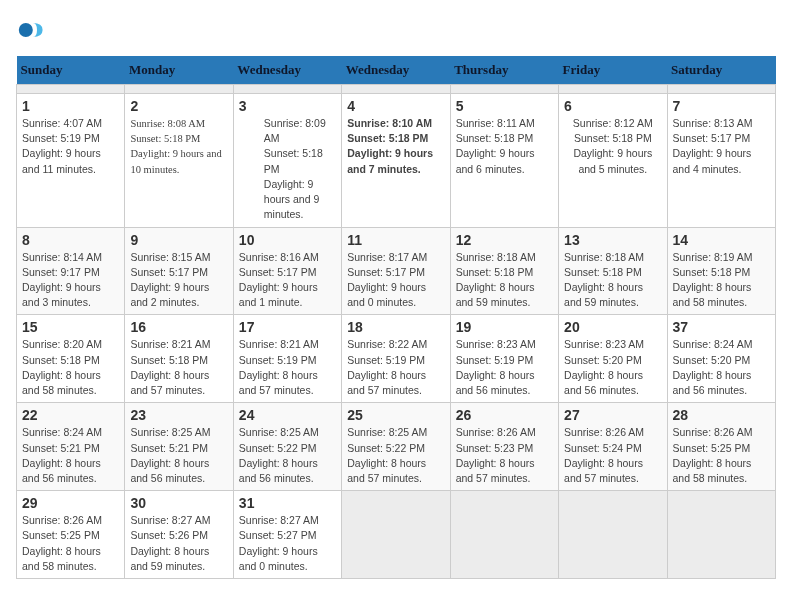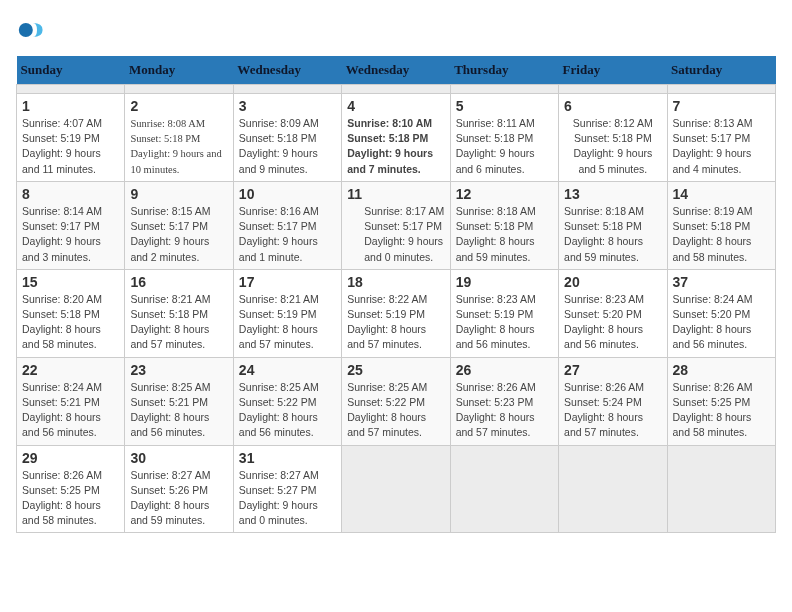--- a/index.html
+++ b/index.html
@@ -137,21 +137,21 @@
 Daylight: 9 hours and 11 minutes.</div>
         </td>
         <td>
           <span class="day-num">2</span>
           <div class="day-info" style="white-space: pre-line; font-family: Liberation Serif, serif;">Sunrise: 8:08 AM
 Sunset: 5:18 PM
 Daylight: 9 hours and 10 minutes.</div>
         </td>
         <td>
           <span class="day-num">3</span>
-          <div class="day-info" style="white-space: pre-line;">Sunrise: 8:09 AM
+          <div class="day-info" style="white-space: pre-line; margin-left: 25px;">Sunrise: 8:09 AM
 Sunset: 5:18 PM
 Daylight: 9 hours and 9 minutes.</div>
         </td>
         <td>
           <span class="day-num">4</span>
           <div class="day-info" style="white-space: pre-line; font-weight: bold;">Sunrise: 8:10 AM
 Sunset: 5:18 PM
 Daylight: 9 hours and 7 minutes.</div>
         </td>
         <td>
@@ -187,21 +187,21 @@
 Daylight: 9 hours and 2 minutes.</div>
         </td>
         <td>
           <span class="day-num">10</span>
           <div class="day-info" style="white-space: pre-line;">Sunrise: 8:16 AM
 Sunset: 5:17 PM
 Daylight: 9 hours and 1 minute.</div>
         </td>
         <td>
           <span class="day-num">11</span>
-          <div class="day-info" style="white-space: pre-line; margin-left: 17px;">Sunrise: 8:17 AM
+          <div class="day-info" style="white-space: pre-line;">Sunrise: 8:17 AM
 Sunset: 5:17 PM
 Daylight: 9 hours and 0 minutes.</div>
         </td>
         <td>
           <span class="day-num">12</span>
           <div class="day-info" style="white-space: pre-line;">Sunrise: 8:18 AM
 Sunset: 5:18 PM
 Daylight: 8 hours and 59 minutes.</div>
         </td>
         <td>

